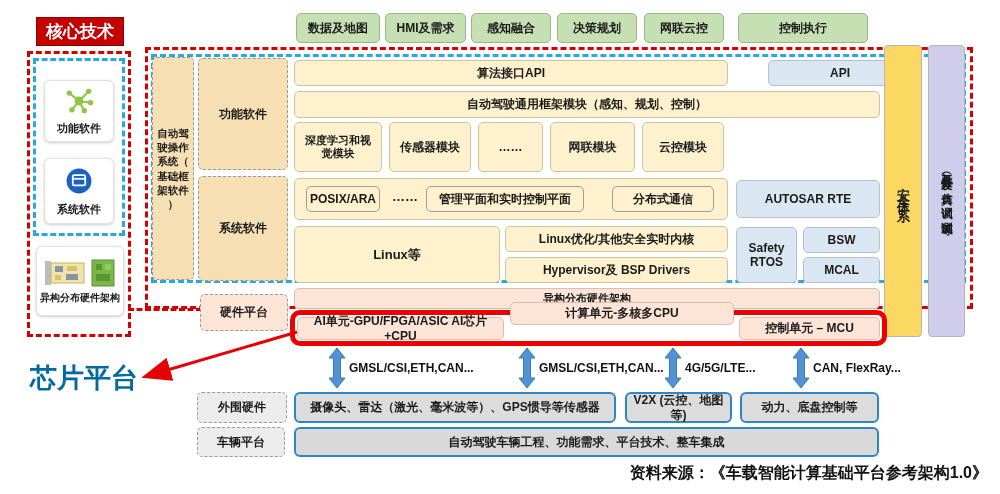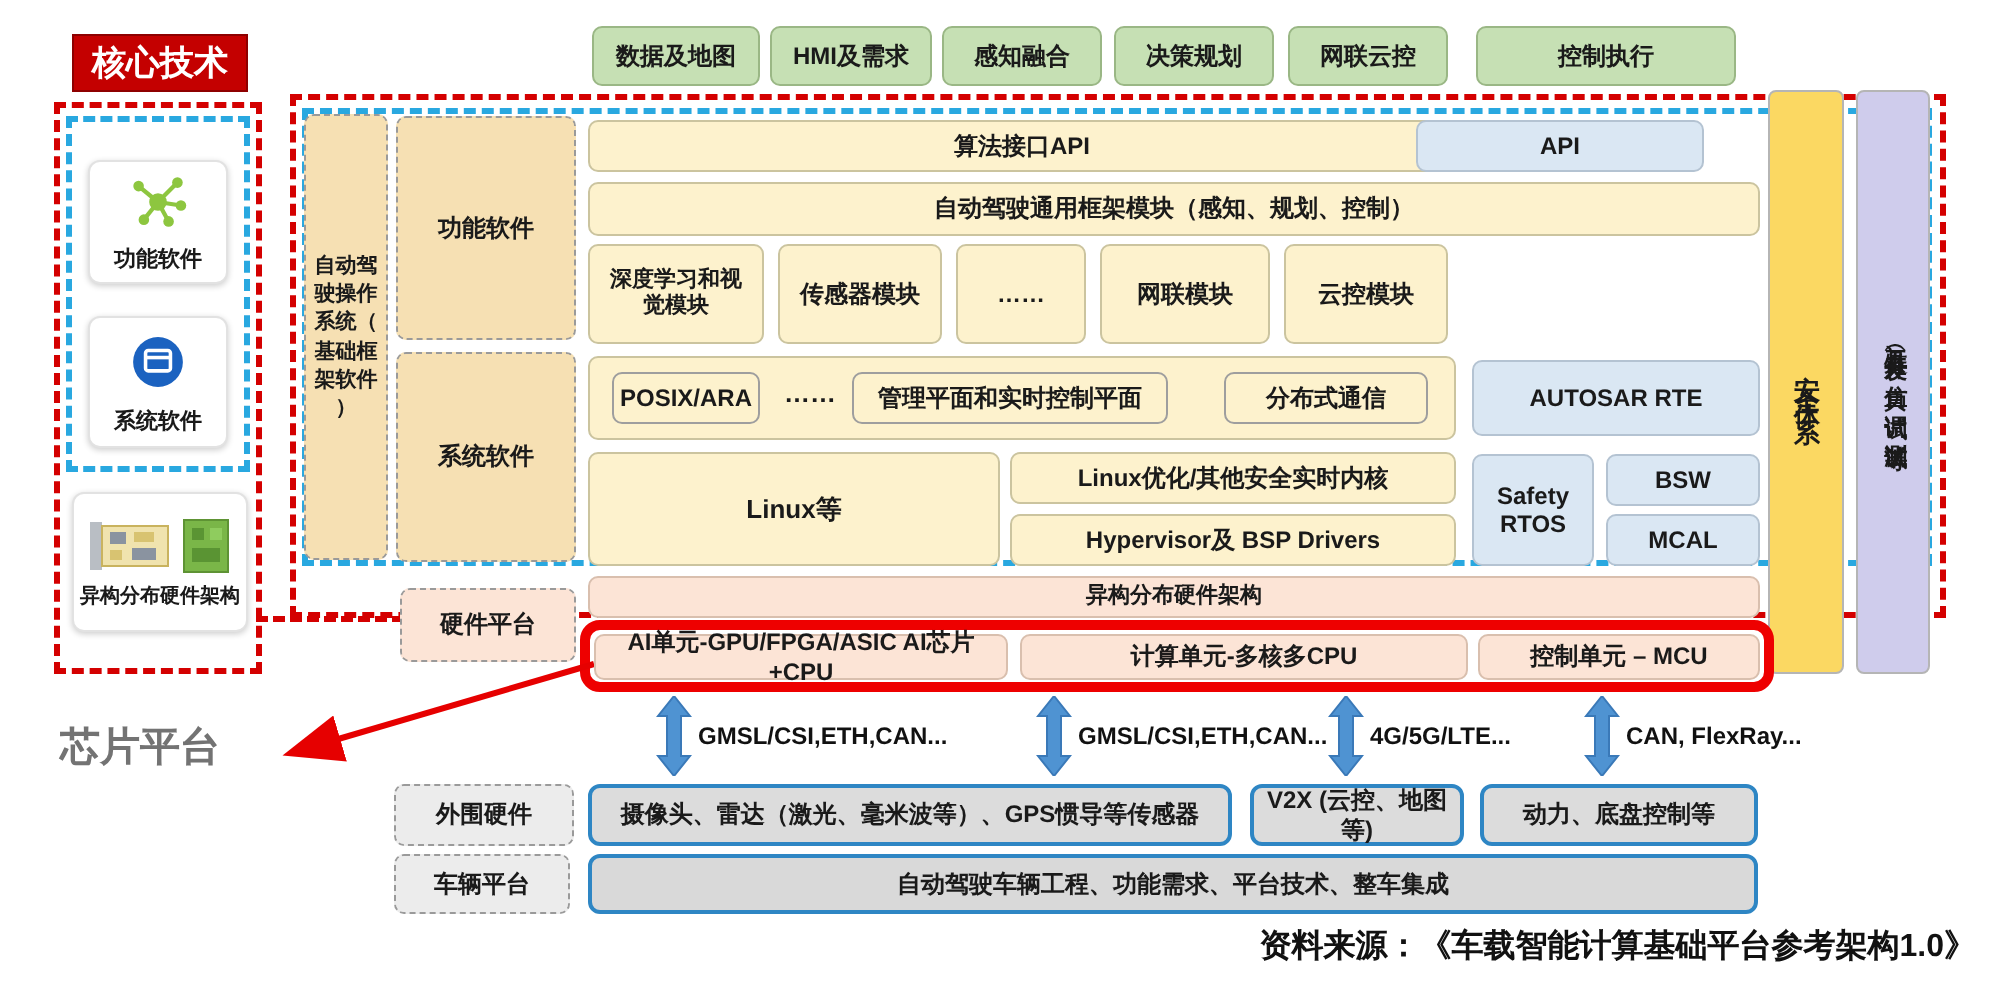--- a/index.html
+++ b/index.html
@@ -30,41 +30,41 @@
   .dbl{position:absolute;top:348px;z-index:2}
 
   #badge{position:absolute;left:36px;top:17px;width:88px;height:29px;background:#c40000;color:#fff;
          font-size:17px;font-weight:700;display:flex;align-items:center;justify-content:center;
          border:1px solid #8e0000;z-index:2}
   #ldash-red{left:27px;top:51px;width:104px;height:286px}
   #ldash-blue{left:33px;top:58px;width:92px;height:178px}
   #card-func{left:44px;top:80px;width:70px;height:62px;font-size:11px}
   #card-sys{left:44px;top:158px;width:70px;height:66px;font-size:11px}
   #card-hw{left:36px;top:246px;width:88px;height:70px;font-size:10px}
-  #chip-label{position:absolute;left:30px;top:360px;font-size:20px;color:#737373;font-weight:700;z-index:3}
+  #chip-label{position:absolute;left:30px;top:360px;font-size:27px;color:#0369a1;font-weight:700;z-index:3}
   #chip-arrow{position:absolute;left:133px;top:322px;z-index:4;pointer-events:none}
 
   #lbl-app{left:197px;top:13px;width:92px;height:30px}
   #app1{left:296px;top:13px;width:84px;height:30px}
   #app2{left:385px;top:13px;width:81px;height:30px}
   #app3{left:471px;top:13px;width:80px;height:30px}
   #app4{left:557px;top:13px;width:80px;height:30px}
   #app5{left:644px;top:13px;width:80px;height:30px}
   #app6{left:738px;top:13px;width:130px;height:30px}
 
   #mdash-red{left:145px;top:47px;width:828px;height:262px}
   #mdash-blue{left:151px;top:54px;width:815px;height:229px}
 
   #os-col{left:152px;top:57px;width:42px;height:223px;font-size:10.5px;padding:2px;
           word-break:break-all;line-break:anywhere;line-height:1.35;border-style:dashed}
   #lbl-func{left:198px;top:58px;width:90px;height:112px}
   #lbl-sys{left:198px;top:176px;width:90px;height:105px}
 
   #algo{left:294px;top:60px;width:434px;height:26px}
-  #api{left:708px;top:60px;width:144px;height:26px}
+  #api{left:768px;top:60px;width:144px;height:26px}
   #framework{left:294px;top:91px;width:586px;height:27px}
 
   #m1{left:294px;top:122px;width:88px;height:50px;font-size:11px;padding:0 8px}
   #m2{left:389px;top:122px;width:82px;height:50px}
   #m3{left:478px;top:122px;width:65px;height:50px}
   #m4{left:550px;top:122px;width:85px;height:50px}
   #m5{left:642px;top:122px;width:82px;height:50px}
 
   #row-d{left:294px;top:178px;width:434px;height:42px}
   #posix{left:306px;top:186px;width:74px;height:26px;z-index:3}
@@ -79,21 +79,21 @@
   #srtos{left:736px;top:227px;width:61px;height:56px;padding:0 26px}
   #bsw{left:803px;top:227px;width:77px;height:26px}
   #mcal{left:803px;top:257px;width:77px;height:26px}
 
   #lbl-hw{left:200px;top:294px;width:88px;height:37px}
   #hw-arch{left:294px;top:288px;width:586px;height:21px;font-size:11px}
   #hw-connector{position:absolute;left:128px;top:308px;width:74px;border-top:3px dashed #d40000;z-index:2}
   #red-frame{position:absolute;left:290px;top:310px;width:597px;height:36px;border:5px solid #ee0000;
              border-radius:10px;z-index:3;pointer-events:none}
   #u1{left:297px;top:317px;width:207px;height:23px;z-index:4}
-  #u2{left:510px;top:317px;width:224px;height:23px;z-index:4}
+  #u2{left:510px;top:302px;width:224px;height:23px;z-index:4}
   #u3{left:739px;top:317px;width:141px;height:23px;z-index:4}
 
   #safety-bar{left:884px;top:45px;width:38px;height:292px;background:#fbd862;font-size:13px;letter-spacing:7px}
   #tool-bar{left:928px;top:45px;width:37px;height:292px;background:#cfccec;font-size:11.5px;letter-spacing:1px}
 
   #ar1{left:328px}#ar2{left:518px}#ar3{left:664px}#ar4{left:792px}
   #bus1{left:349px}#bus2{left:539px}#bus3{left:685px}#bus4{left:813px}
 
   #lbl-peri{left:197px;top:392px;width:90px;height:31px}
   #peri1{left:294px;top:392px;width:322px;height:31px}

